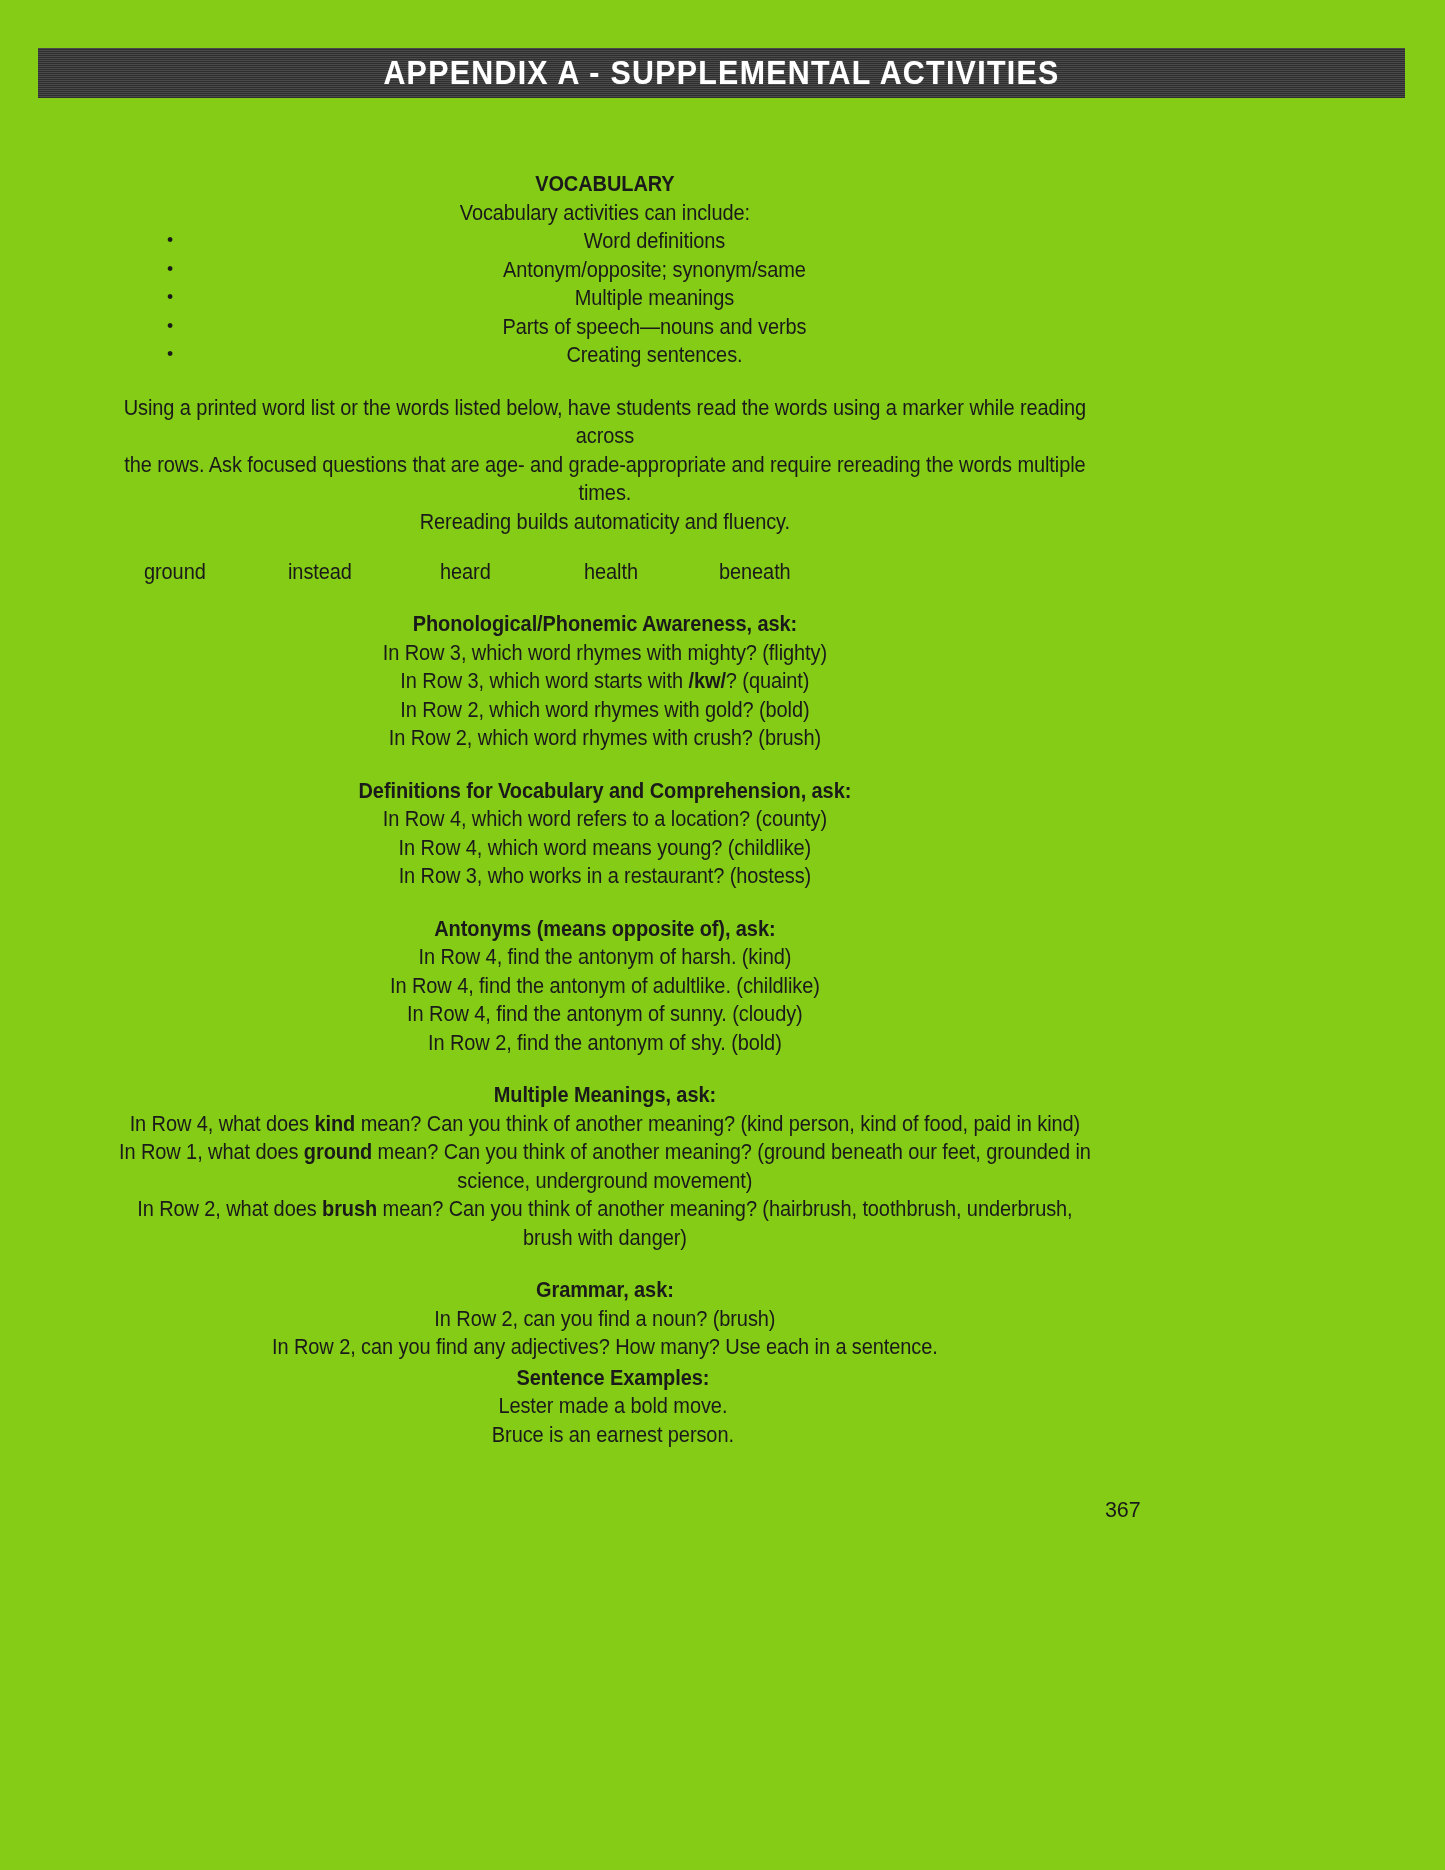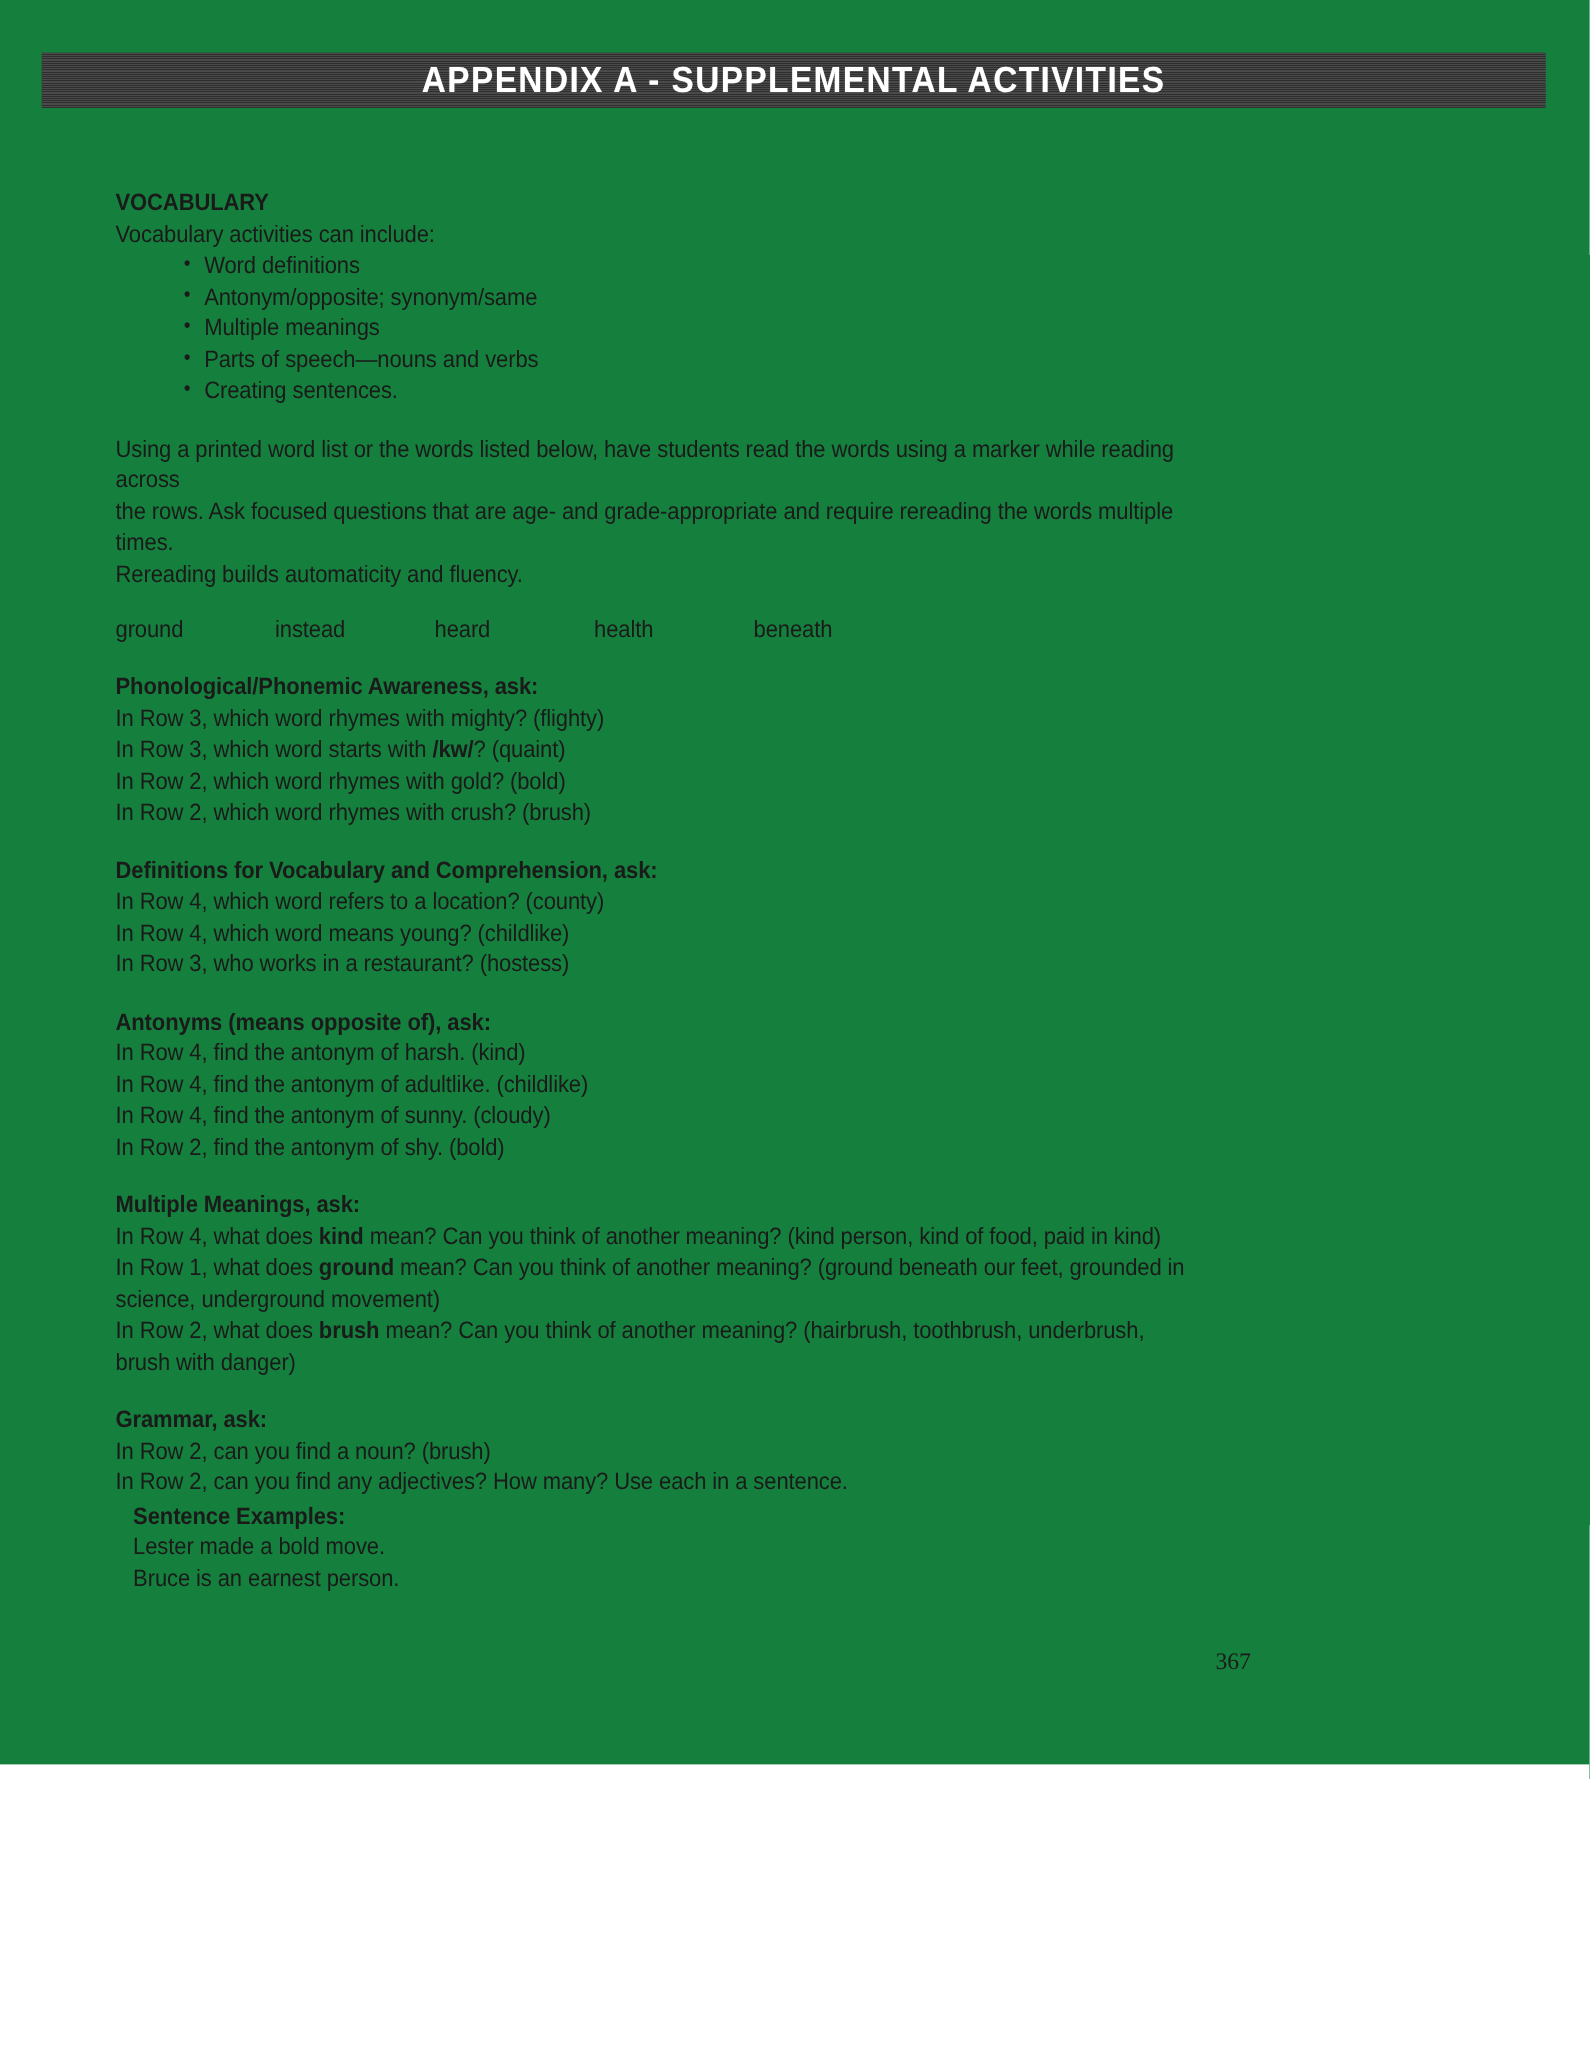--- a/index.html
+++ b/index.html
@@ -11,22 +11,23 @@
     height: 1870px;
     background: #ffffff;
     font-family: "Liberation Sans", sans-serif;
     color: #1a1a1a;
     position: relative;
     overflow: hidden;
   }
   .page {
     position: relative;
     width: 1445px;
-    height: 1604px;
-    background: #15803d;
+    height: 1870px;
+    background: #84cc16;
+    text-align: center;
   }
 
   
   .banner {
     position: absolute;
     left: 38px;
     top: 48px;
     width: 1367px;
     height: 50px;
     background:
@@ -141,21 +142,20 @@
   .section.tight { margin-top: 2px; margin-left: 16px; }
 
   b.em { font-weight: bold; }
 
   .page-number {
     position: absolute;
     left: 1105px;
     top: 1498px;
     font-size: 21.5px;
     letter-spacing: -0.1px;
-    font-family: Liberation Serif, serif;
   }
 </style>
 </head>
 <body>
 
 <div class="page">
 
   <div class="banner">
     <div class="banner-title">APPENDIX A - SUPPLEMENTAL ACTIVITIES</div>
   </div>

